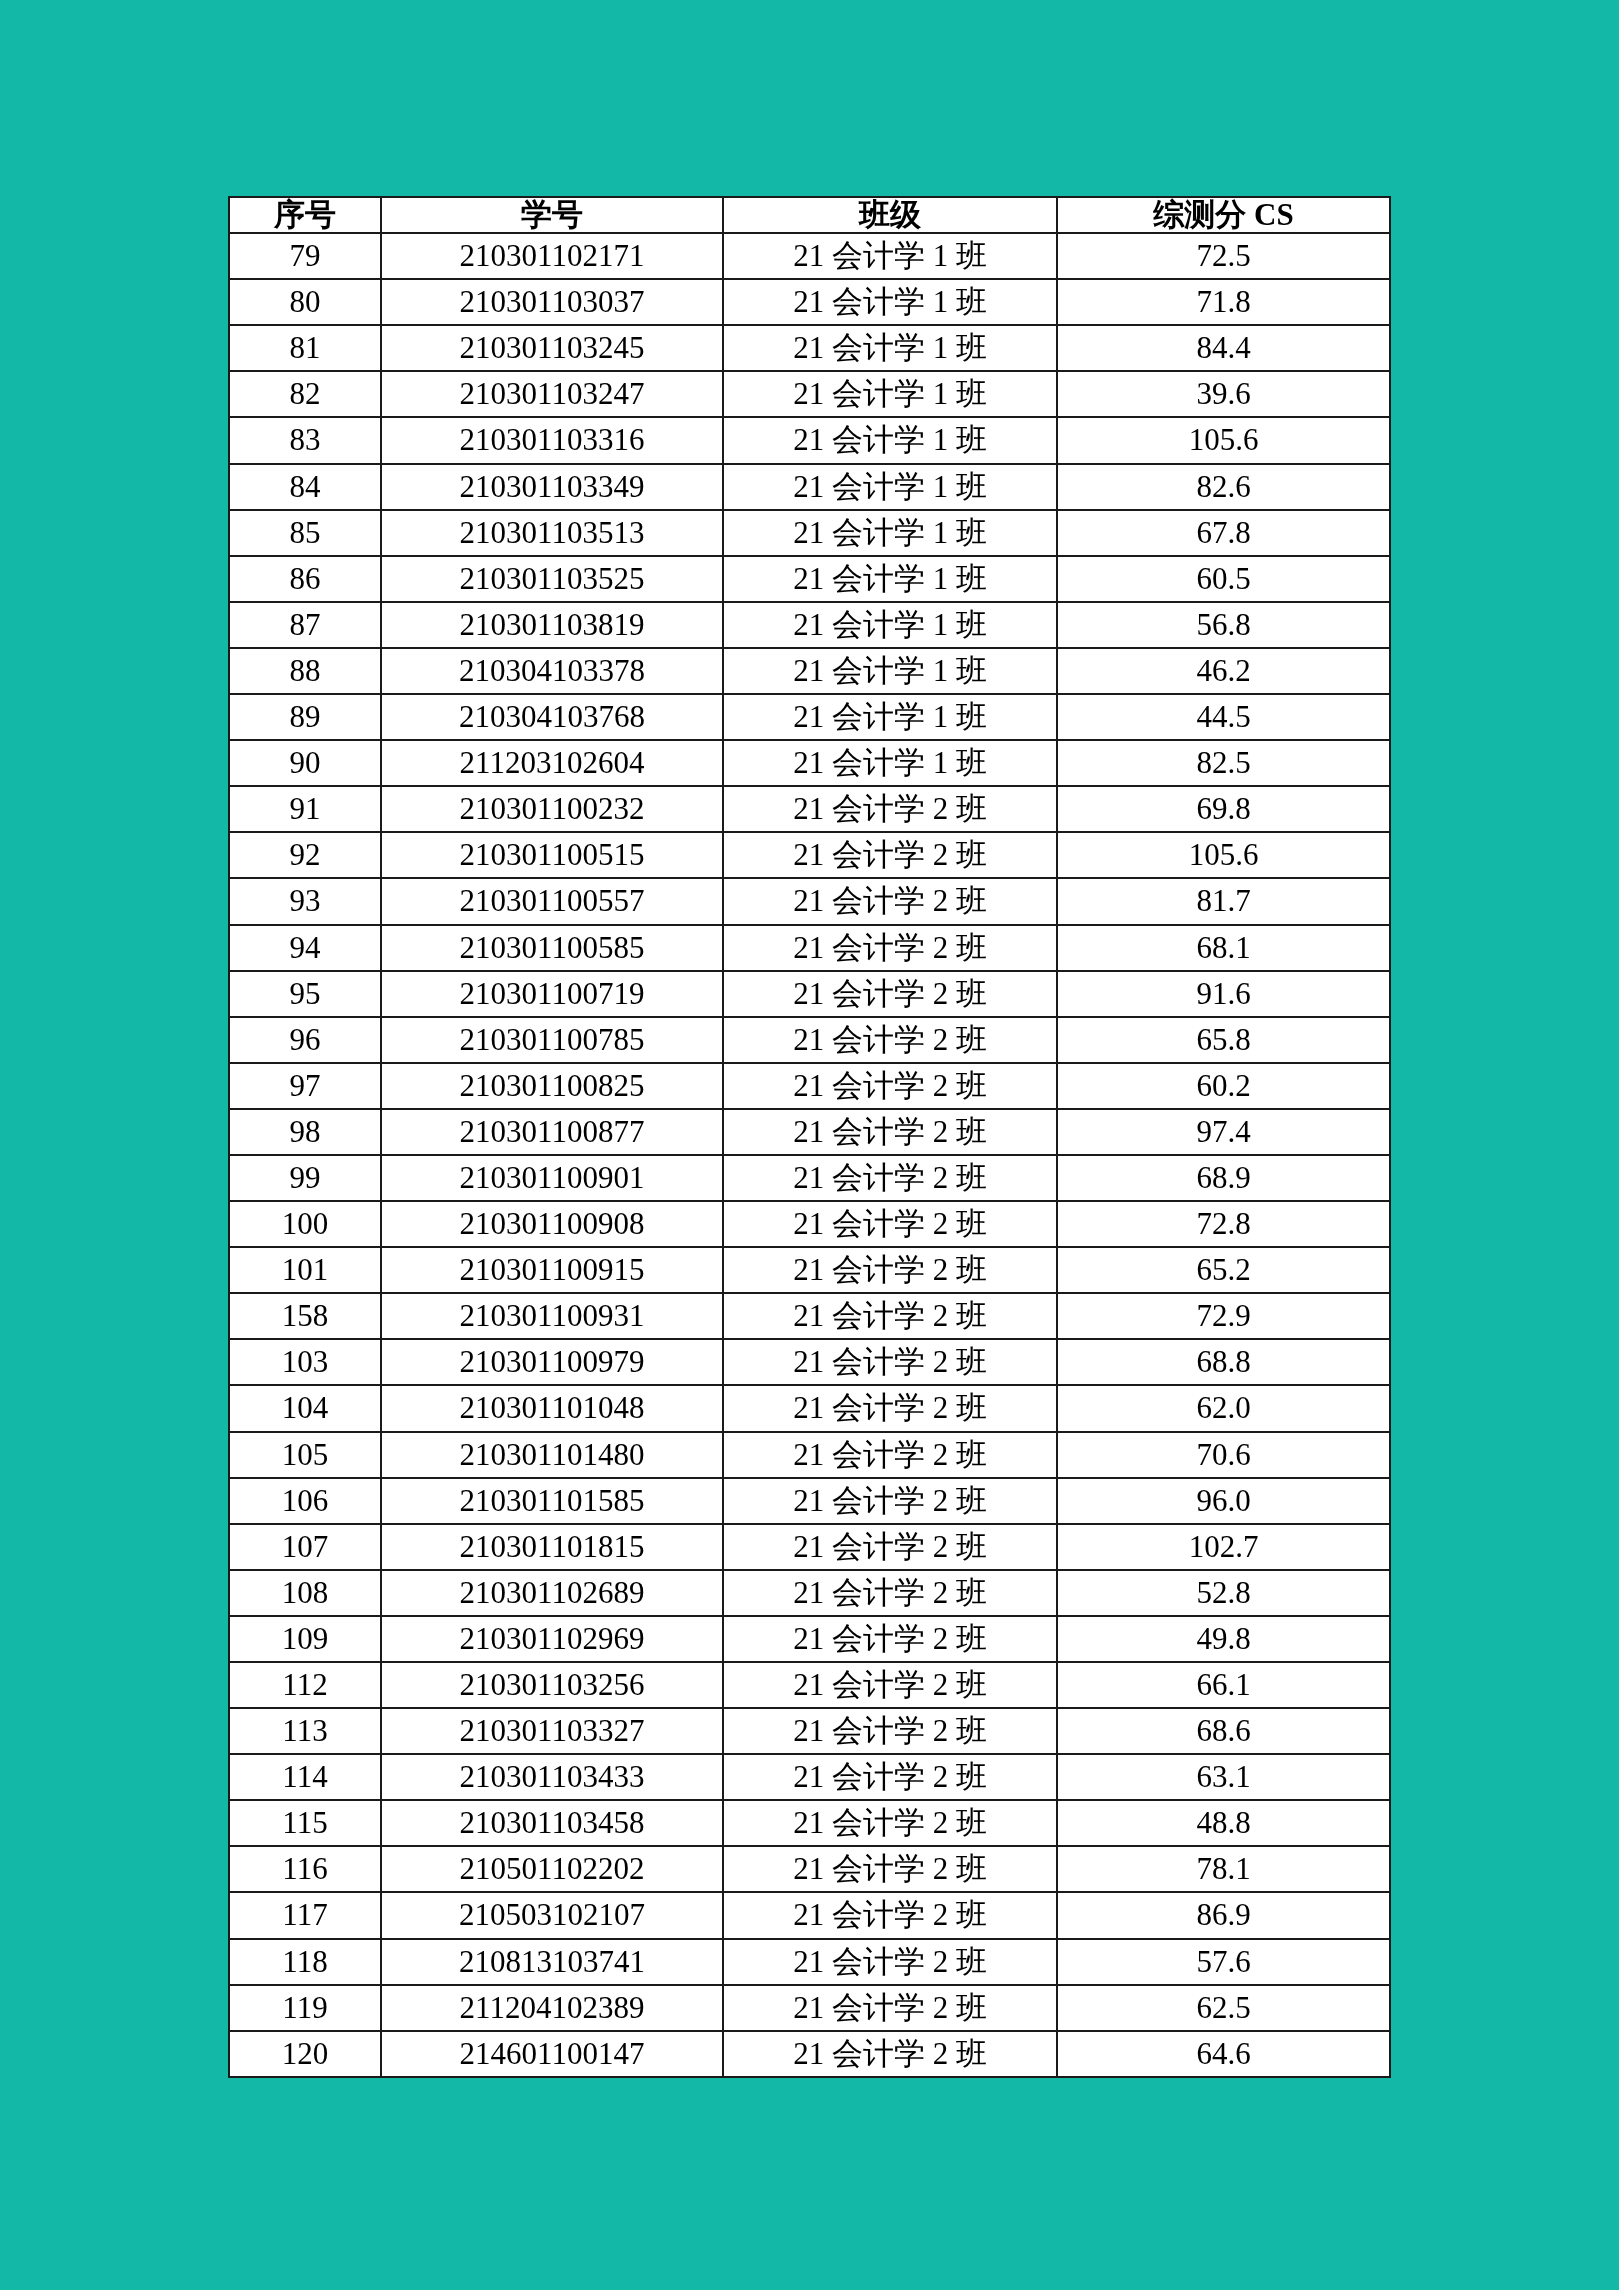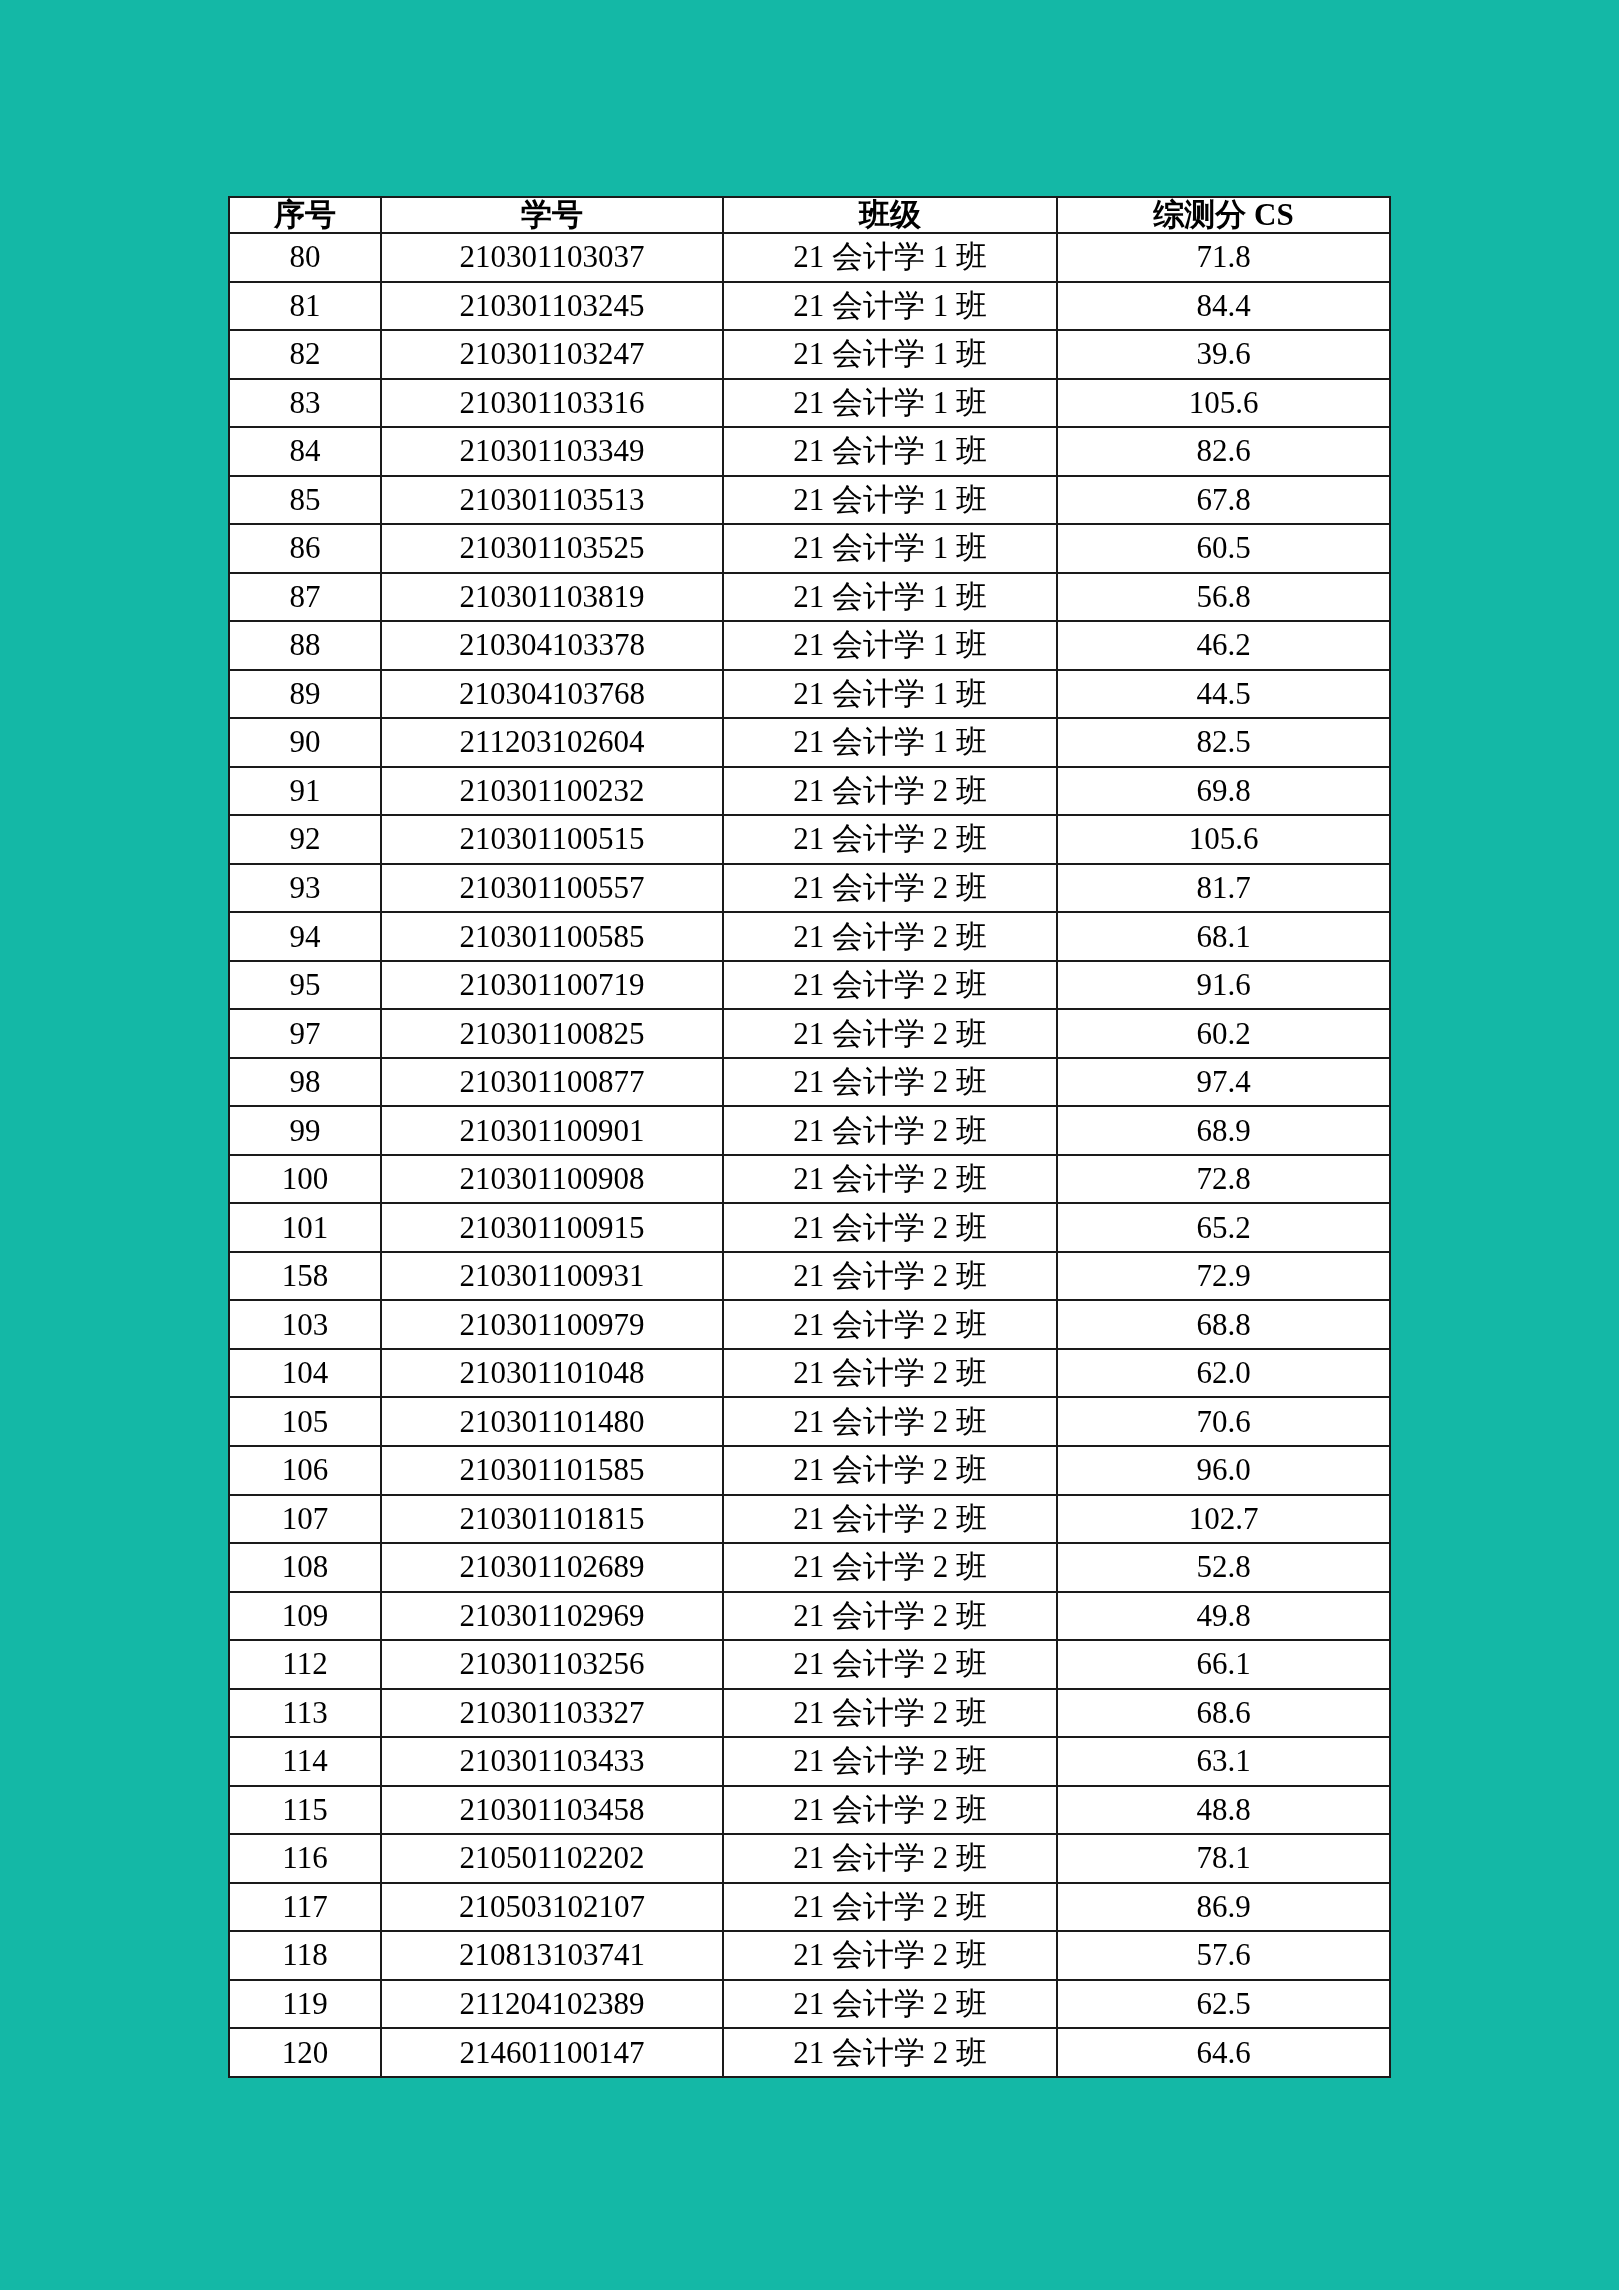--- a/index.html
+++ b/index.html
@@ -67,20 +67,26 @@
     <thead>
       <tr>
         <th>序号</th>
         <th>学号</th>
         <th>班级</th>
         <th>综测分 CS</th>
       </tr>
     </thead>
     <tbody id="table-body">
         <tr>
+          <td>79</td>
+          <td>210301102171</td>
+          <td>21 会计学 1 班</td>
+          <td>72.5</td>
+        </tr>
+        <tr>
           <td>80</td>
           <td>210301103037</td>
           <td>21 会计学 1 班</td>
           <td>71.8</td>
         </tr>
         <tr>
           <td>81</td>
           <td>210301103245</td>
           <td>21 会计学 1 班</td>
           <td>84.4</td>
@@ -161,20 +167,26 @@
           <td>94</td>
           <td>210301100585</td>
           <td>21 会计学 2 班</td>
           <td>68.1</td>
         </tr>
         <tr>
           <td>95</td>
           <td>210301100719</td>
           <td>21 会计学 2 班</td>
           <td>91.6</td>
+        </tr>
+        <tr>
+          <td>96</td>
+          <td>210301100785</td>
+          <td>21 会计学 2 班</td>
+          <td>65.8</td>
         </tr>
         <tr>
           <td>97</td>
           <td>210301100825</td>
           <td>21 会计学 2 班</td>
           <td>60.2</td>
         </tr>
         <tr>
           <td>98</td>
           <td>210301100877</td>

